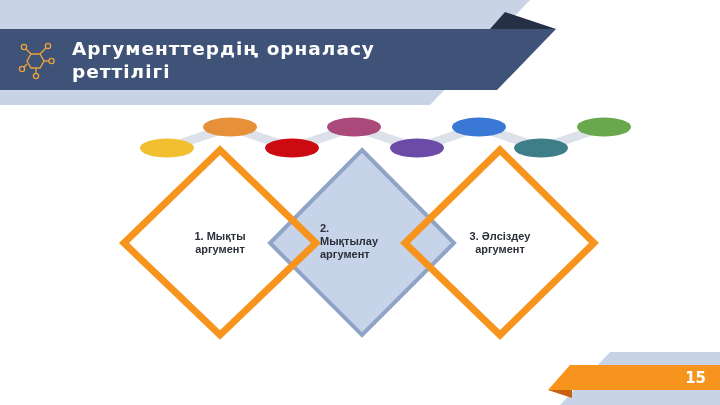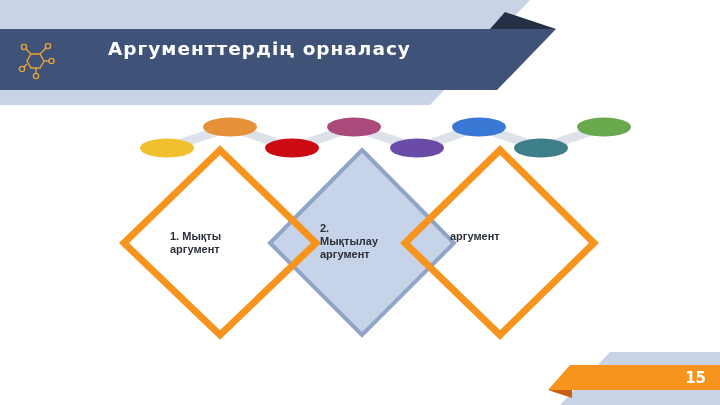--- a/index.html
+++ b/index.html
@@ -1,25 +1,25 @@
 <!DOCTYPE html>
 <html><head>
 <meta charset="utf-8">
 <style>
   html, body { margin:0; padding:0; }
   body { width:720px; height:405px; position:relative; overflow:hidden; background:#ffffff;
          font-family:"DejaVu Sans", "Liberation Sans", sans-serif; }
   .layer { position:absolute; left:0; top:0; width:720px; height:405px; }
   .title { position:absolute; left:72px; top:37px; width:380px; color:#ffffff;
            font-weight:bold; font-size:18.5px; line-height:23px; letter-spacing:1px;
-           font-family:"DejaVu Sans", sans-serif;margin-left:36px; }
+           font-family:"DejaVu Sans", sans-serif; }
   .title-icon { position:absolute; left:18px; top:40px; width:38px; height:40px; }
   .label { position:absolute; color:#2b2f3a; font-size:11px; line-height:13px;
            font-family:"Liberation Sans", sans-serif; font-weight:bold; }
-  .label.c { }
+  .label.c { text-align:center; }
   .page-num { position:absolute; right:14px; top:369px; color:#ffffff; font-size:15px;
               font-weight:bold; font-family:"DejaVu Sans", sans-serif; }
 </style>
 </head>
 <body>
 
 <svg class="layer" viewBox="0 0 720 405">
   <polygon points="0,0 530,0 430,105 0,105" fill="#C8D4E6"></polygon>
   <polygon points="505,12 556,29 490,29" fill="#253047"></polygon>
   <polygon points="0,29 556,29 497,90 0,90" fill="#3F5277"></polygon>
@@ -36,20 +36,21 @@
       <circle cx="33.5" cy="21" r="2.6"></circle>
     <line x1="9" y1="24" x2="6" y2="27"></line>
       <circle cx="4" cy="29" r="2.6"></circle>
     <line x1="18" y1="28" x2="18" y2="33"></line>
       <circle cx="18" cy="36" r="2.6"></circle>
   </g>
 </svg>
 
 <div class="title">
   <div>Аргументтердің орналасу</div>
+  <div>реттілігі</div>
 </div>
 
 <svg class="layer" viewBox="0 0 720 405">
   <polyline points="167,148 230,127 292,148 354,127 417,148 479,127 541,148 604,127" fill="none" stroke="#DDE2EA" stroke-width="9" stroke-linejoin="round"></polyline>
   <ellipse cx="167" cy="148" rx="27" ry="9.5" fill="#F0C030"></ellipse>
   <ellipse cx="230" cy="127" rx="27" ry="9.5" fill="#E6913A"></ellipse>
   <ellipse cx="292" cy="148" rx="27" ry="9.5" fill="#CC0A12"></ellipse>
   <ellipse cx="354" cy="127" rx="27" ry="9.5" fill="#A94A7A"></ellipse>
   <ellipse cx="417" cy="148" rx="27" ry="9.5" fill="#6B4BA8"></ellipse>
   <ellipse cx="479" cy="127" rx="27" ry="9.5" fill="#3A78D6"></ellipse>
@@ -66,20 +67,21 @@
 <div class="label c" style="left:170px; top:230px; width:100px;">
   <div>1. Мықты</div>
   <div>аргумент</div>
 </div>
 <div class="label" style="left:320px; top:222px; width:80px;">
   <div>2.</div>
   <div>Мықтылау</div>
   <div>аргумент</div>
 </div>
 <div class="label c" style="left:450px; top:230px; width:100px;">
+  <div>3. Әлсіздеу</div>
   <div>аргумент</div>
 </div>
 
 <svg class="layer" viewBox="0 0 720 405">
   <polygon points="610,352 720,352 720,405 560,405" fill="#C8D4E6"></polygon>
   <polygon points="548,390 572,390 572,398" fill="#C8600F"></polygon>
   <polygon points="570,365 720,365 720,390 548,390" fill="#F7941D"></polygon>
 </svg>
 
 <div class="page-num">15</div>

